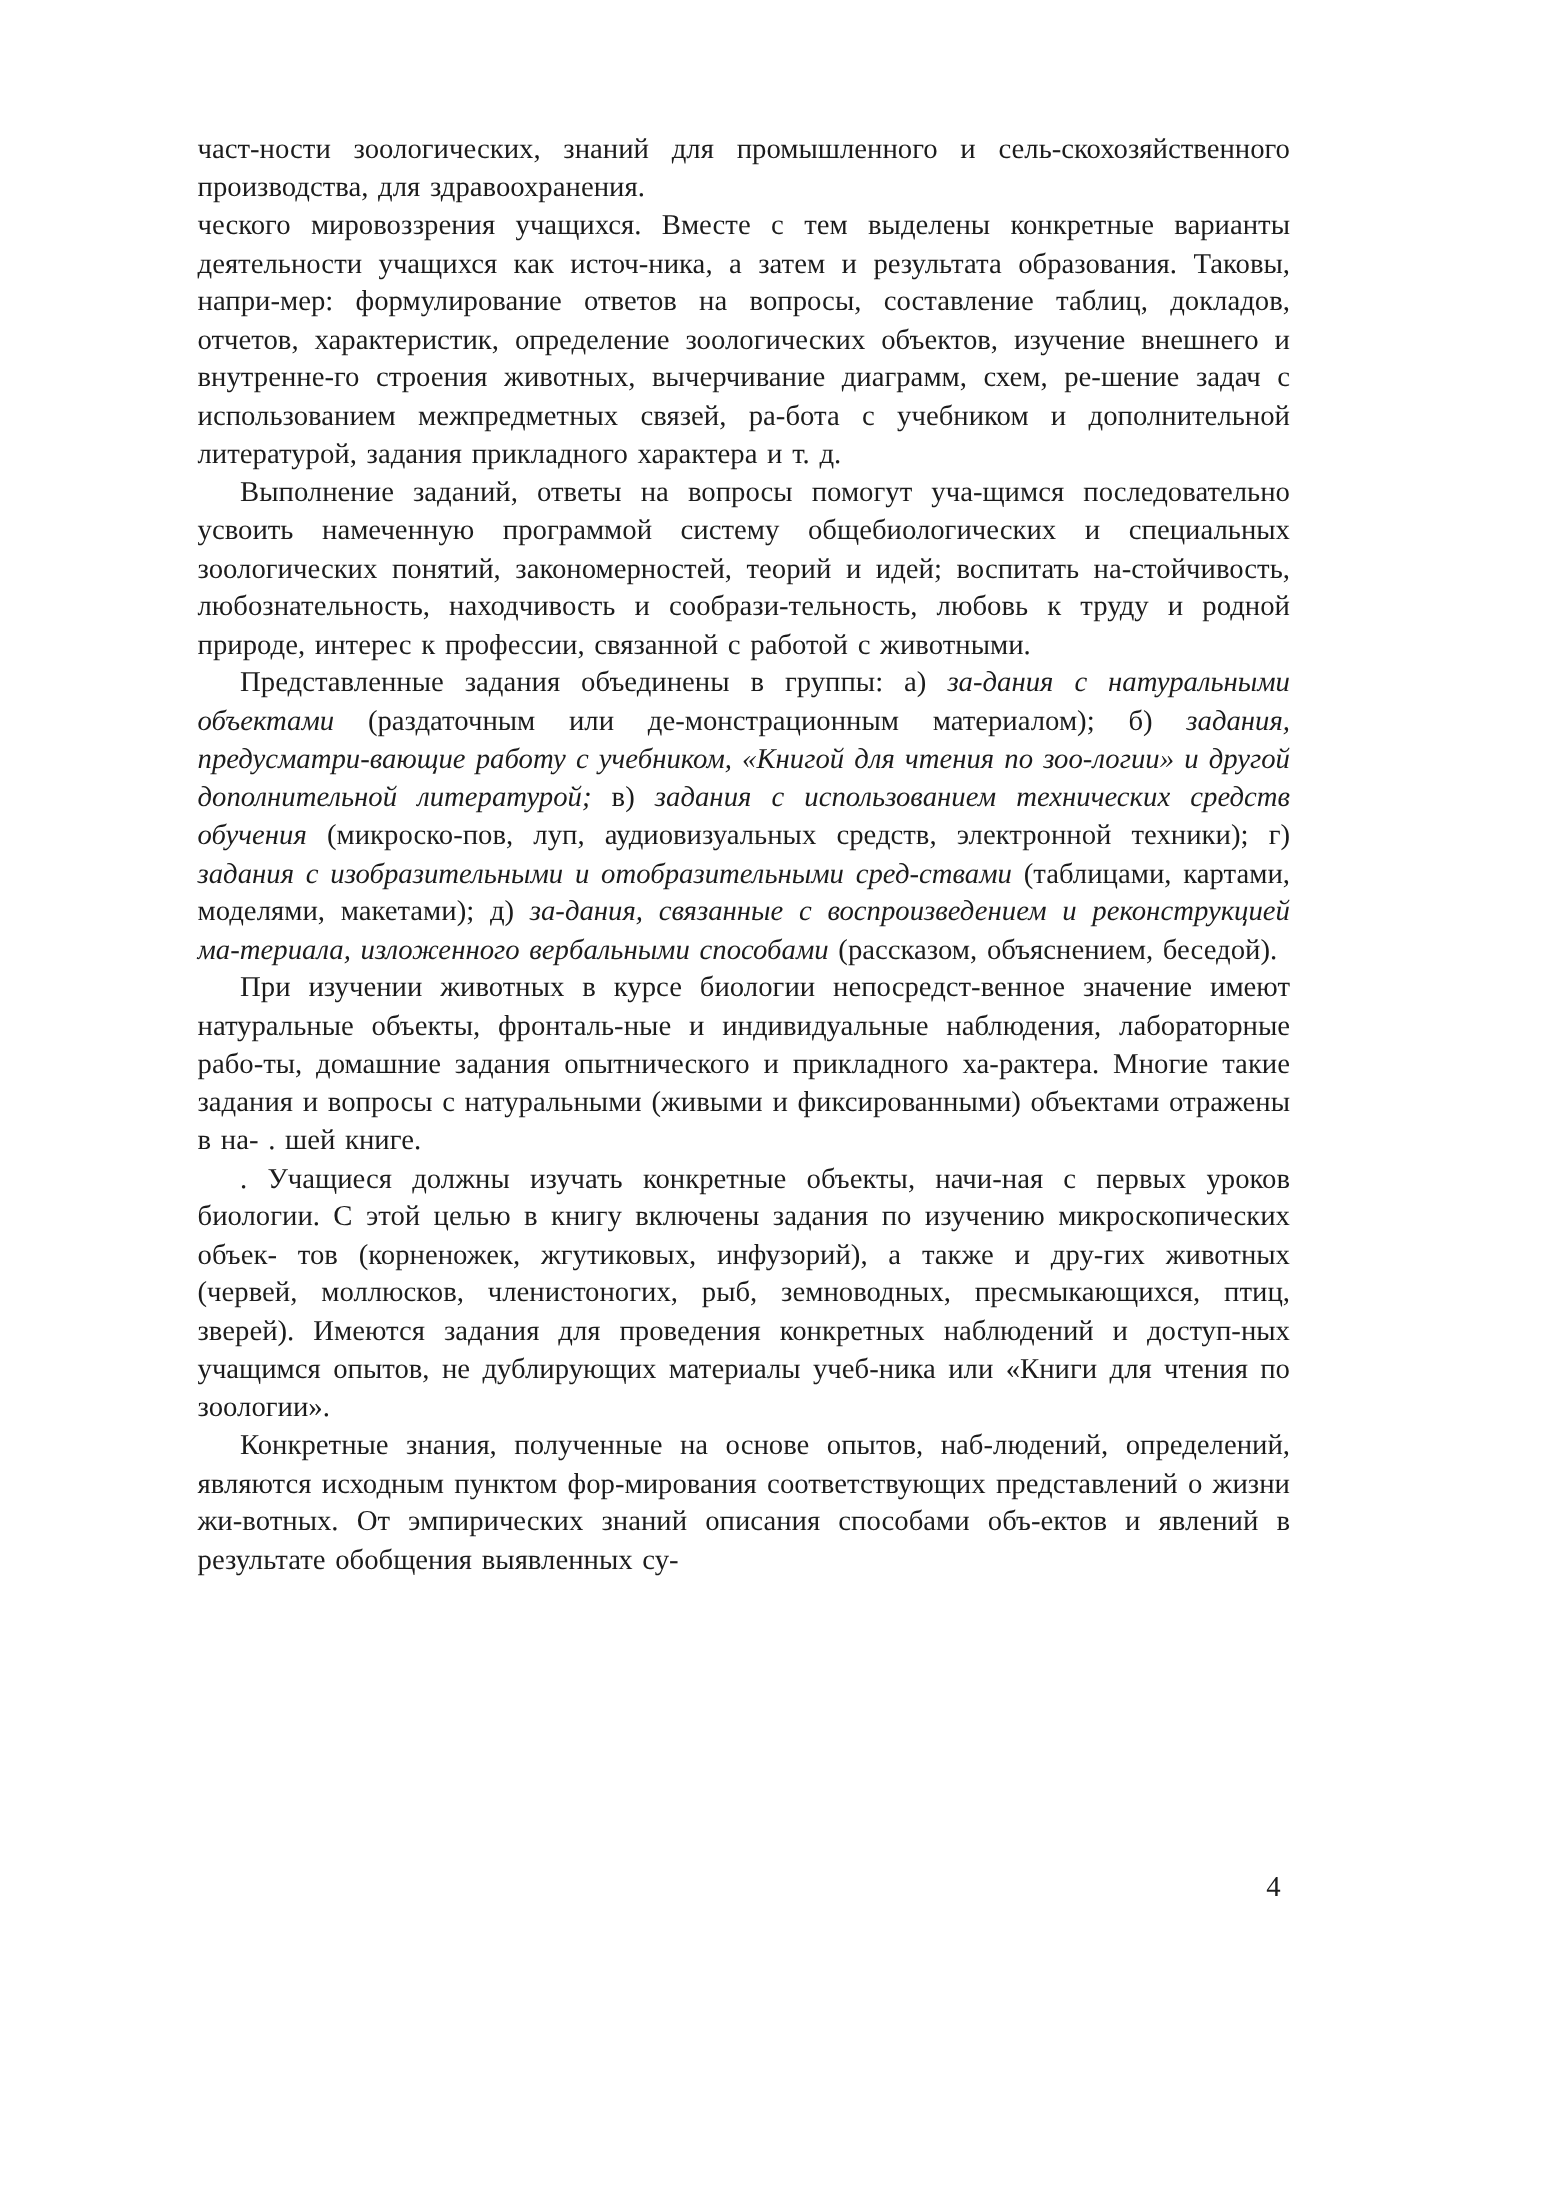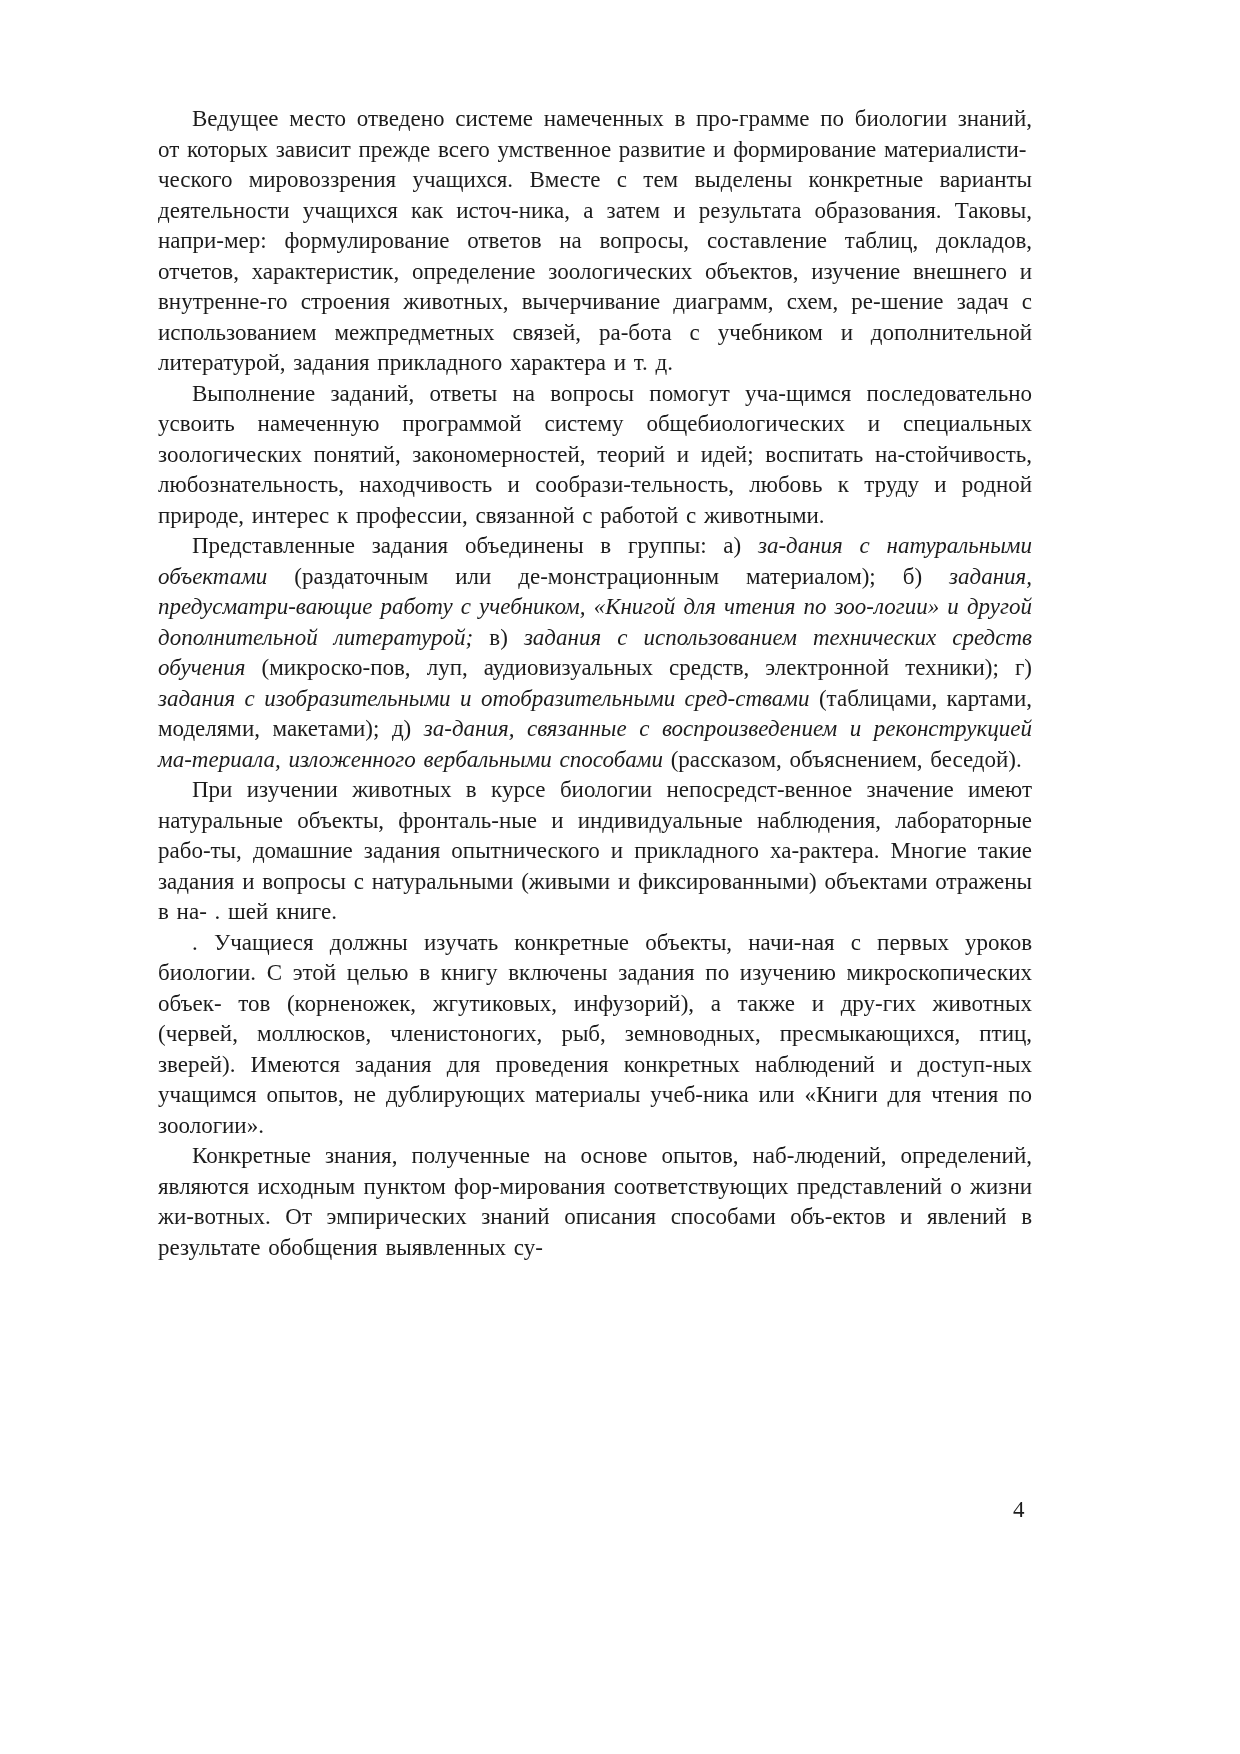--- a/index.html
+++ b/index.html
@@ -43,21 +43,21 @@
     top: 1497px;
     font-size: 23px;
     color: #1c1c1c;
   }
 </style>
 </head>
 <body>
 
 <div class="page">
   <div class="text-block">
-      <p class="para indent"><span>Ведущее место отведено системе намеченных в про-грамме по биологии знаний, от которых зависит прежде всего умственное развитие и формирование материалисти-</span></p>
+      <p class="para"><span>част-ности зоологических, знаний для промышленного и сель-скохозяйственного производства, для здравоохранения.</span></p>
       <p class="para"><span>ческого мировоззрения учащихся. Вместе с тем выделены конкретные варианты деятельности учащихся как источ-ника, а затем и результата образования. Таковы, напри-мер: формулирование ответов на вопросы, составление таблиц, докладов, отчетов, характеристик, определение зоологических объектов, изучение внешнего и внутренне-го строения животных, вычерчивание диаграмм, схем, ре-шение задач с использованием межпредметных связей, ра-бота с учебником и дополнительной литературой, задания прикладного характера и т. д.</span></p>
       <p class="para indent"><span>Выполнение заданий, ответы на вопросы помогут уча-щимся последовательно усвоить намеченную программой систему общебиологических и специальных зоологических понятий, закономерностей, теорий и идей; воспитать на-стойчивость, любознательность, находчивость и сообрази-тельность, любовь к труду и родной природе, интерес к профессии, связанной с работой с животными.</span></p>
       <p class="para indent"><span>Представленные задания объединены в группы: а) </span><span class="it">за-дания с натуральными объектами </span><span>(раздаточным или де-монстрационным материалом); б) </span><span class="it">задания, предусматри-вающие работу с учебником, «Книгой для чтения по зоо-логии» и другой дополнительной литературой; </span><span>в) </span><span class="it">задания с использованием технических средств обучения </span><span>(микроско-пов, луп, аудиовизуальных средств, электронной техники); г) </span><span class="it">задания с изобразительными и отобразительными сред-ствами </span><span>(таблицами, картами, моделями, макетами); д) </span><span class="it">за-дания, связанные с воспроизведением и реконструкцией ма-териала, изложенного вербальными способами </span><span>(рассказом, объяснением, беседой).</span></p>
       <p class="para indent"><span>При изучении животных в курсе биологии непосредст-венное значение имеют натуральные объекты, фронталь-ные и индивидуальные наблюдения, лабораторные рабо-ты, домашние задания опытнического и прикладного ха-рактера. Многие такие задания и вопросы с натуральными (живыми и фиксированными) объектами отражены в на- . шей книге.</span></p>
       <p class="para indent"><span>. Учащиеся должны изучать конкретные объекты, начи-ная с первых уроков биологии. С этой целью в книгу включены задания по изучению микроскопических объек- тов (корненожек, жгутиковых, инфузорий), а также и дру-гих животных (червей, моллюсков, членистоногих, рыб, земноводных, пресмыкающихся, птиц, зверей). Имеются задания для проведения конкретных наблюдений и доступ-ных учащимся опытов, не дублирующих материалы учеб-ника или «Книги для чтения по зоологии».</span></p>
       <p class="para indent"><span>Конкретные знания, полученные на основе опытов, наб-людений, определений, являются исходным пунктом фор-мирования соответствующих представлений о жизни жи-вотных. От эмпирических знаний описания способами объ-ектов и явлений в результате обобщения выявленных су-</span></p>
     </div>
   <div class="page-number">4</div>
 </div>
 

